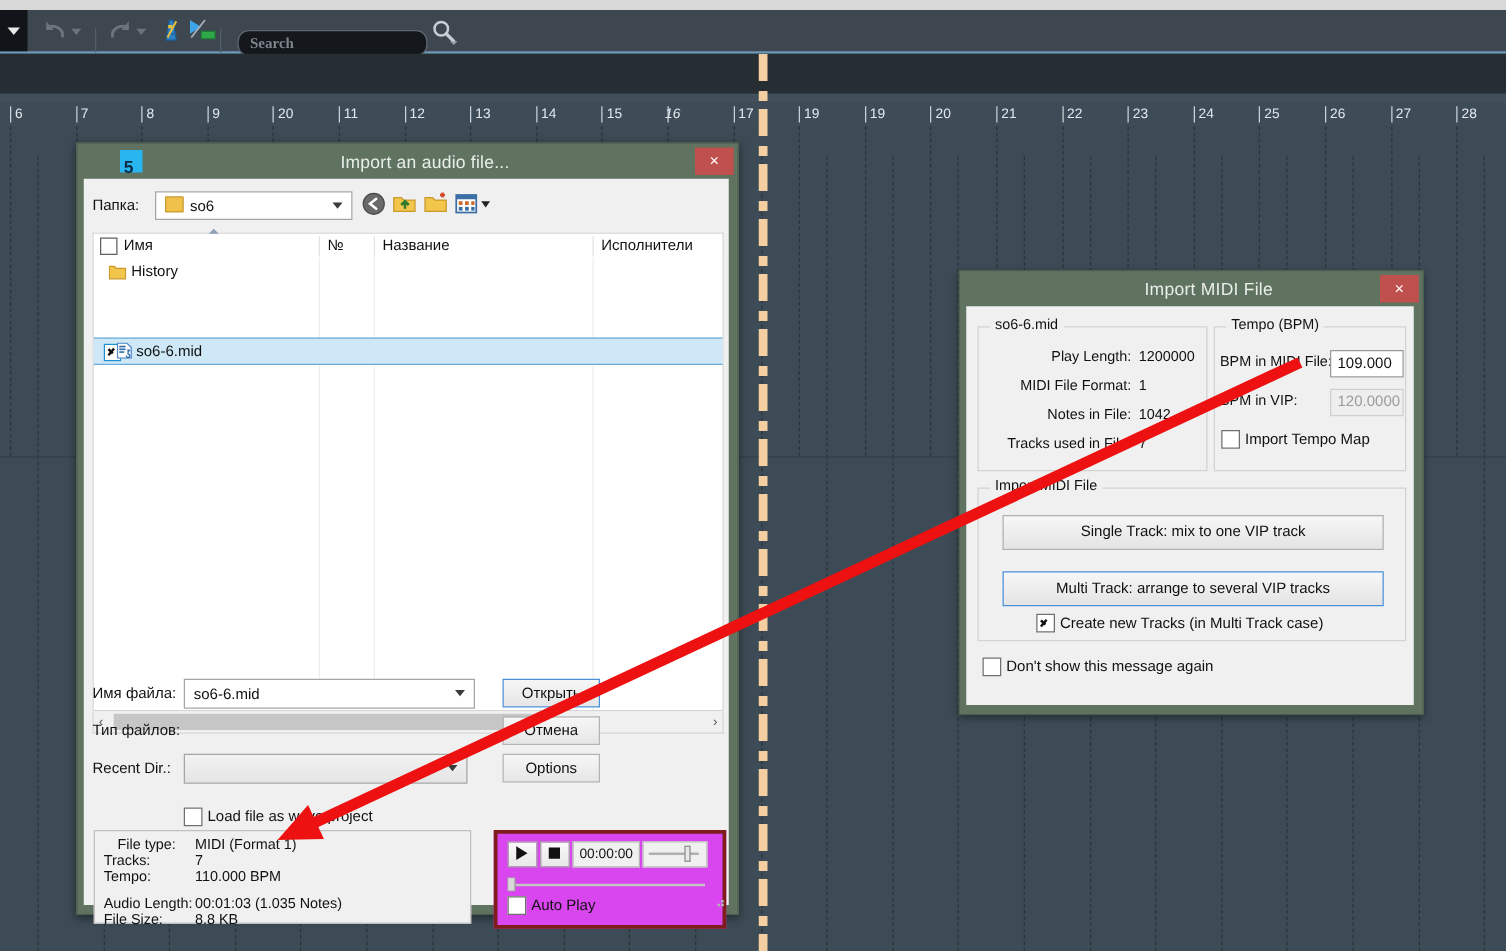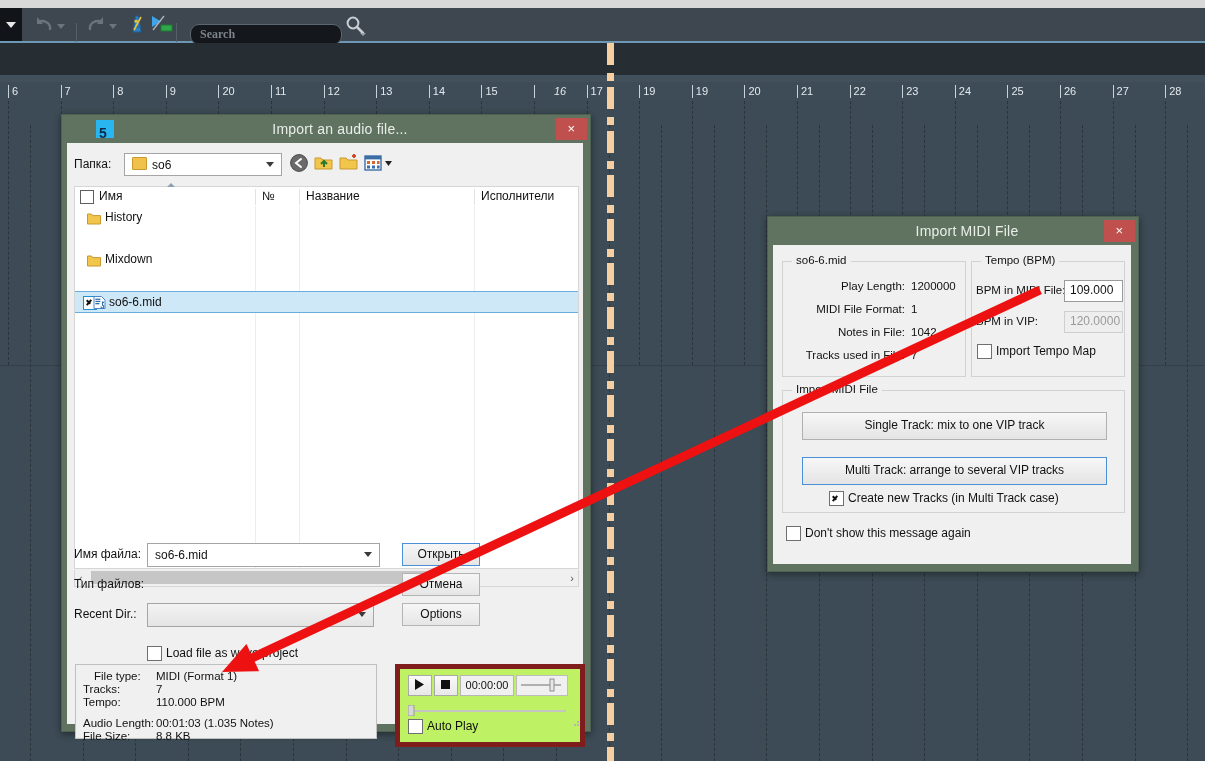--- a/index.html
+++ b/index.html
@@ -109,22 +109,22 @@
   .combo.dis{background:linear-gradient(#f3f3f3,#e4e4e4);}
 
   .chk{position:absolute;width:13px;height:13px;border:1px solid #6f6f6f;background:#fff;}
   .chklbl{position:absolute;font-size:12px;color:#111;}
 
   .infobox{position:absolute;left:8px;top:521px;width:300px;height:73px;background:#f0f0f0;
      border:1px solid #c0c0c0;}
   .infobox .k{position:absolute;font-size:11.5px;color:#111;font-family:"Liberation Sans",sans-serif;}
   .infobox .v{position:absolute;font-size:11.5px;color:#111;font-family:"Liberation Sans",sans-serif;}
 
-  .playbox{position:absolute;left:328px;top:521px;width:180px;height:73px;background:#bef264;
-     border:5px solid #7f1d1d;}
+  .playbox{position:absolute;left:328px;top:521px;width:180px;height:73px;background:#d946ef;
+     border:3px solid #7f1d1d;}
   .pbtn{position:absolute;top:6px;width:22px;height:19px;background:linear-gradient(#fafafa,#e8e8e8);
      border:1px solid #a8a8a8;}
   .tdisp{position:absolute;left:60px;top:6px;width:52px;height:19px;background:#f0f0f0;
      border:1px solid #b6b6b6;font-size:11px;color:#111;text-align:center;line-height:18px;
      font-family:"Liberation Sans",sans-serif;}
   .vslider{position:absolute;left:116px;top:6px;width:50px;height:19px;background:#f0f0f0;border:1px solid #bdbdbd;}
   .posslider{position:absolute;left:8px;top:33px;width:160px;height:11px;}
 
   .resizer{position:absolute;right:3px;bottom:2px;width:9px;height:9px;}
 
@@ -232,21 +232,21 @@
       <div class="rlabel" style="left: 275px;">11</div>
       <div class="rtick" style="left: 323.6px;"></div>
       <div class="rlabel" style="left: 327.6px;">12</div>
       <div class="rtick" style="left: 376.2px;"></div>
       <div class="rlabel" style="left: 380.2px;">13</div>
       <div class="rtick" style="left: 428.8px;"></div>
       <div class="rlabel" style="left: 432.8px;">14</div>
       <div class="rtick" style="left: 481.4px;"></div>
       <div class="rlabel" style="left: 485.4px;">15</div>
       <div class="rtick" style="left: 534px;"></div>
-      <div class="rlabel" style="left: 554px; font-style: italic;">16</div>
+      <div class="rlabel" style="left: 532px; font-style: italic;">16</div>
       <div class="rtick" style="left: 586.6px;"></div>
       <div class="rlabel" style="left: 590.6px;">17</div>
       <div class="rtick" style="left: 639.2px;"></div>
       <div class="rlabel" style="left: 643.2px;">19</div>
       <div class="rtick" style="left: 691.8px;"></div>
       <div class="rlabel" style="left: 695.8px;">19</div>
       <div class="rtick" style="left: 744.4px;"></div>
       <div class="rlabel" style="left: 748.4px;">20</div>
       <div class="rtick" style="left: 797px;"></div>
       <div class="rlabel" style="left: 801px;">21</div>
@@ -391,28 +391,20 @@
 
       <div class="lrow" style="top:1px">
         <div class="fico">
           <svg width="14" height="12" viewBox="0 0 14 12">
             <path d="M0.5 11 L0.5 1 L4.5 1 L5.8 2.6 L13.5 2.6 L13.5 11 Z" fill="#f2c54b" stroke="#c9992e"></path>
           </svg>
         </div>
         <div class="fname">History</div>
       </div>
 
-      <div class="lrow" style="top:22px">
-        <div class="fico">
-          <svg width="14" height="12" viewBox="0 0 14 12">
-            <path d="M0.5 11 L0.5 1 L4.5 1 L5.8 2.6 L13.5 2.6 L13.5 11 Z" fill="#f2c54b" stroke="#c9992e"></path>
-          </svg>
-        </div>
-        <div class="fname">Mixdown</div>
-      </div>
 
       <div class="lrow sel" style="top:43px;height:20px">
         <div class="rowchk"></div>
         <div class="midico">
           <svg width="13" height="13" viewBox="0 0 13 13">
             <path d="M1 0.5 L8.5 0.5 L12 4 L12 12.5 L1 12.5 Z" fill="#fff" stroke="#4a86c8"></path>
             <rect x="2.4" y="2.6" width="5" height="1.3" fill="#2f6ea8"></rect>
             <rect x="2.4" y="4.8" width="5" height="1.3" fill="#2f6ea8"></rect>
             <rect x="2.4" y="7" width="4" height="1.3" fill="#2f6ea8"></rect>
             <path d="M8 10.5 a1.4 1.4 0 1 0 1.5 -1.3 L9.5 6 L11 6.6" stroke="#2f6ea8" stroke-width="1.1" fill="none"></path>

